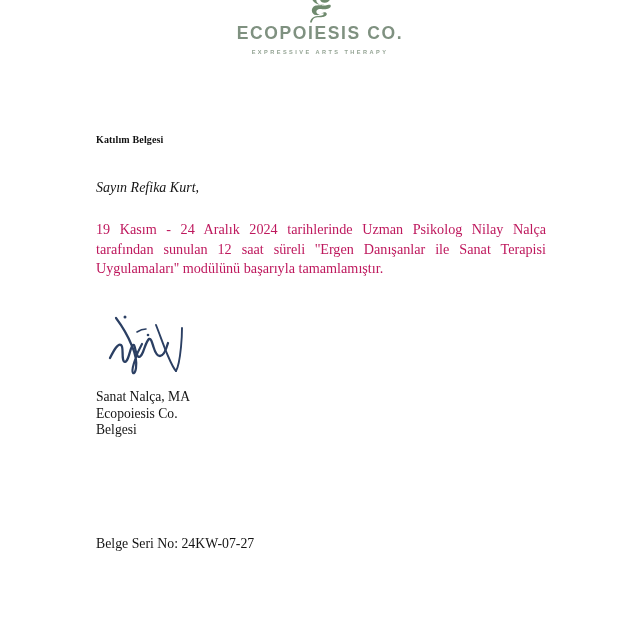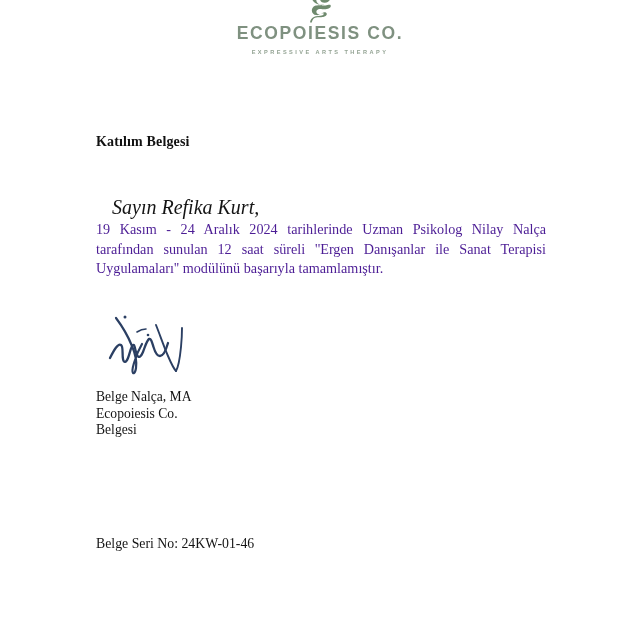--- a/index.html
+++ b/index.html
@@ -66,48 +66,48 @@
     position: absolute;
     left: 96px;
     top: 0;
     width: 450px;
   }
 
   .doc-title {
     position: absolute;
     top: 134px;
     left: 0;
-    font-size: 14px;
+    font-size: 10px;
     font-weight: bold;
     letter-spacing: 0.15px;
     color: #111111;
     margin: 0;
   }
 
   .salutation {
     position: absolute;
     top: 180px;
     left: 0;
-    font-size: 20px;
+    font-size: 14px;
     font-style: italic;
     color: #141414;
-    margin: 16px;
+    margin: 0;
   }
 
   .body-paragraph {
     position: absolute;
     top: 220px;
     left: 0;
     width: 450px;
     margin: 0;
     font-size: 14.2px;
     line-height: 19.6px;
     text-align: justify;
     text-justify: inter-word;
-    color: #4c1d95;
+    color: #be185d;
   }
 
   
   .signature-mark {
     position: absolute;
     top: 312px;
     left: 104px;
     width: 90px;
     height: 68px;
   }
@@ -150,26 +150,26 @@
 
   <div class="content">
 
     <h1 class="doc-title">Katılım Belgesi</h1>
 
     <p class="salutation">Sayın Refika Kurt,</p>
 
     <p class="body-paragraph">19 Kasım - 24 Aralık 2024 tarihlerinde Uzman Psikolog Nilay Nalça tarafından sunulan 12 saat süreli ''Ergen Danışanlar ile Sanat Terapisi Uygulamaları'' modülünü başarıyla tamamlamıştır.</p>
 
     <div class="signature-block">
-      <div>Belge Nalça, MA</div>
+      <div>Sanat Nalça, MA</div>
       <div>Ecopoiesis Co.</div>
       <div>Belgesi</div>
     </div>
 
-    <p class="serial-line">Belge Seri No: 24KW-01-46</p>
+    <p class="serial-line">Belge Seri No: 24KW-07-27</p>
   </div>
 
   <svg class="signature-mark" viewBox="0 0 90 68" aria-hidden="true">
     <g fill="none" stroke="#2b3f63" stroke-linecap="round" stroke-linejoin="round">
       <path d="M12 6 C18 14, 24 24, 28 34 C31 41, 33 49, 32 56 C31.5 60, 30 62, 29 61 C28 60, 28.5 56, 30 51 C32 44, 35 37, 38 32" stroke-width="2.2"></path>
       <path d="M6 46 C10 38, 14 31, 17 33 C19.5 34.6, 18 42, 19 47 C19.8 51, 22 51, 24 46 C26 41, 27 34, 29 33 C31 32, 31 39, 33 43 C34.6 46.4, 37 45, 39 40 C41 35, 42.5 29, 45 27" stroke-width="2.3"></path>
       <path d="M45 27 C47 26, 48 30, 49.5 35 C51 40, 53 44, 56 44 C59.5 44, 62 38, 64 31" stroke-width="2.3"></path>
       <path d="M52 13 C56 23, 60 35, 64 44 C67 51, 70 57, 72 59" stroke-width="1.9"></path>
       <path d="M72 59 C74.5 55, 76 45, 77 35 C77.7 28, 78 21, 78 16" stroke-width="1.9"></path>
       <path d="M33 20 C36 18, 39 17, 42 17" stroke-width="1.6"></path>

